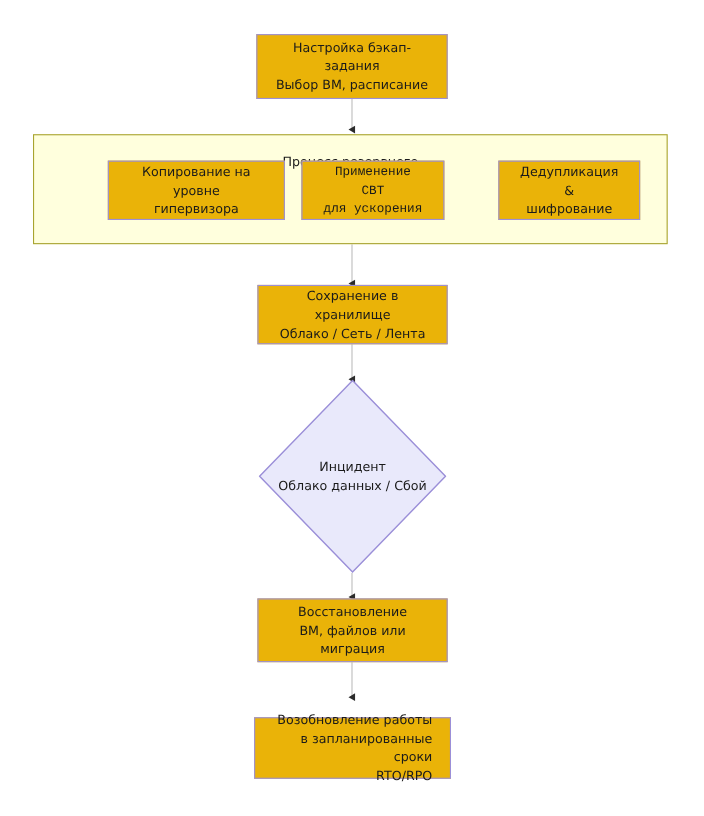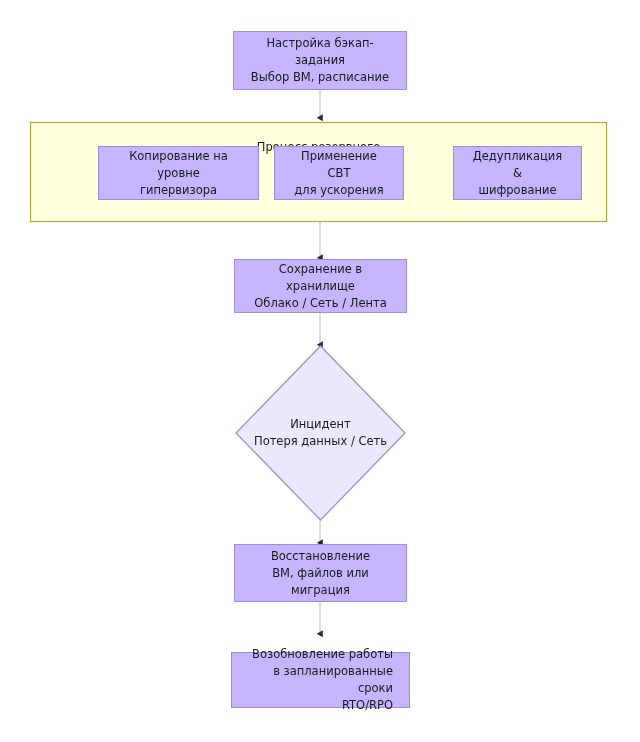--- a/index.html
+++ b/index.html
@@ -52,21 +52,21 @@
     line-height: 15px;
     color: #1a1a1a;
     white-space: pre-line;
     z-index: 3;
   }
 
   
   .node-box {
     position: absolute;
     box-sizing: border-box;
-    background: #c4b5fd;
+    background: #eab308;
     border: 1.3px solid #9b8fd8;
     display: flex;
     align-items: center;
     justify-content: center;
     text-align: center;
     font-size: 11.5px;
     line-height: 17px;
     color: #1a1a1a;
     white-space: pre-line;
     padding: 2px 16px;
@@ -137,41 +137,41 @@
   <div class="group-title" style="left:30px; top:125px; width:577px;">
     <span>Процесс резервного
 копирования</span>
   </div>
 
   <div class="node-box" style="left:61px; top:146px; width:161px; height:54px;margin-left:37px;">
     <span>Копирование на уровне
 гипервизора</span>
   </div>
 
-  <div class="node-box" style="left:274px; top:146px; width:130px; height:54px;">
+  <div class="node-box" style="left:274px; top:146px; width:130px; height:54px;font-family:Liberation Mono, monospace;">
     <span>Применение CBT
 для ускорения</span>
   </div>
 
   <div class="node-box" style="left:453px; top:146px; width:129px; height:54px;">
     <span>Дедупликация &amp;
 шифрование</span>
   </div>
 
   <div class="node-box" style="left:234px; top:259px; width:173px; height:54px;">
     <span>Сохранение в хранилище
 Облако / Сеть / Лента</span>
   </div>
 
   <div class="node-diamond" style="left:235px; top:345px; width:171px; height:176px;">
     <svg class="diamond-shape" viewBox="0 0 171 176" preserveAspectRatio="none">
       <polygon points="85.5,1 170,88 85.5,175 1,88" fill="#e9e9fb" stroke="#9b8fd8" stroke-width="1.3"></polygon>
     </svg>
     <div class="diamond-label">Инцидент
-Потеря данных / Сеть</div>
+Облако данных / Сбой</div>
   </div>
 
   <div class="node-box" style="left:234px; top:544px; width:173px; height:58px;justify-content:flex-end;">
     <span>Восстановление
 ВМ, файлов или миграция</span>
   </div>
 
   <div class="node-box" style="left:231px; top:652px; width:179px; height:56px;text-align:right;">
     <span>Возобновление работы
 в запланированные сроки

